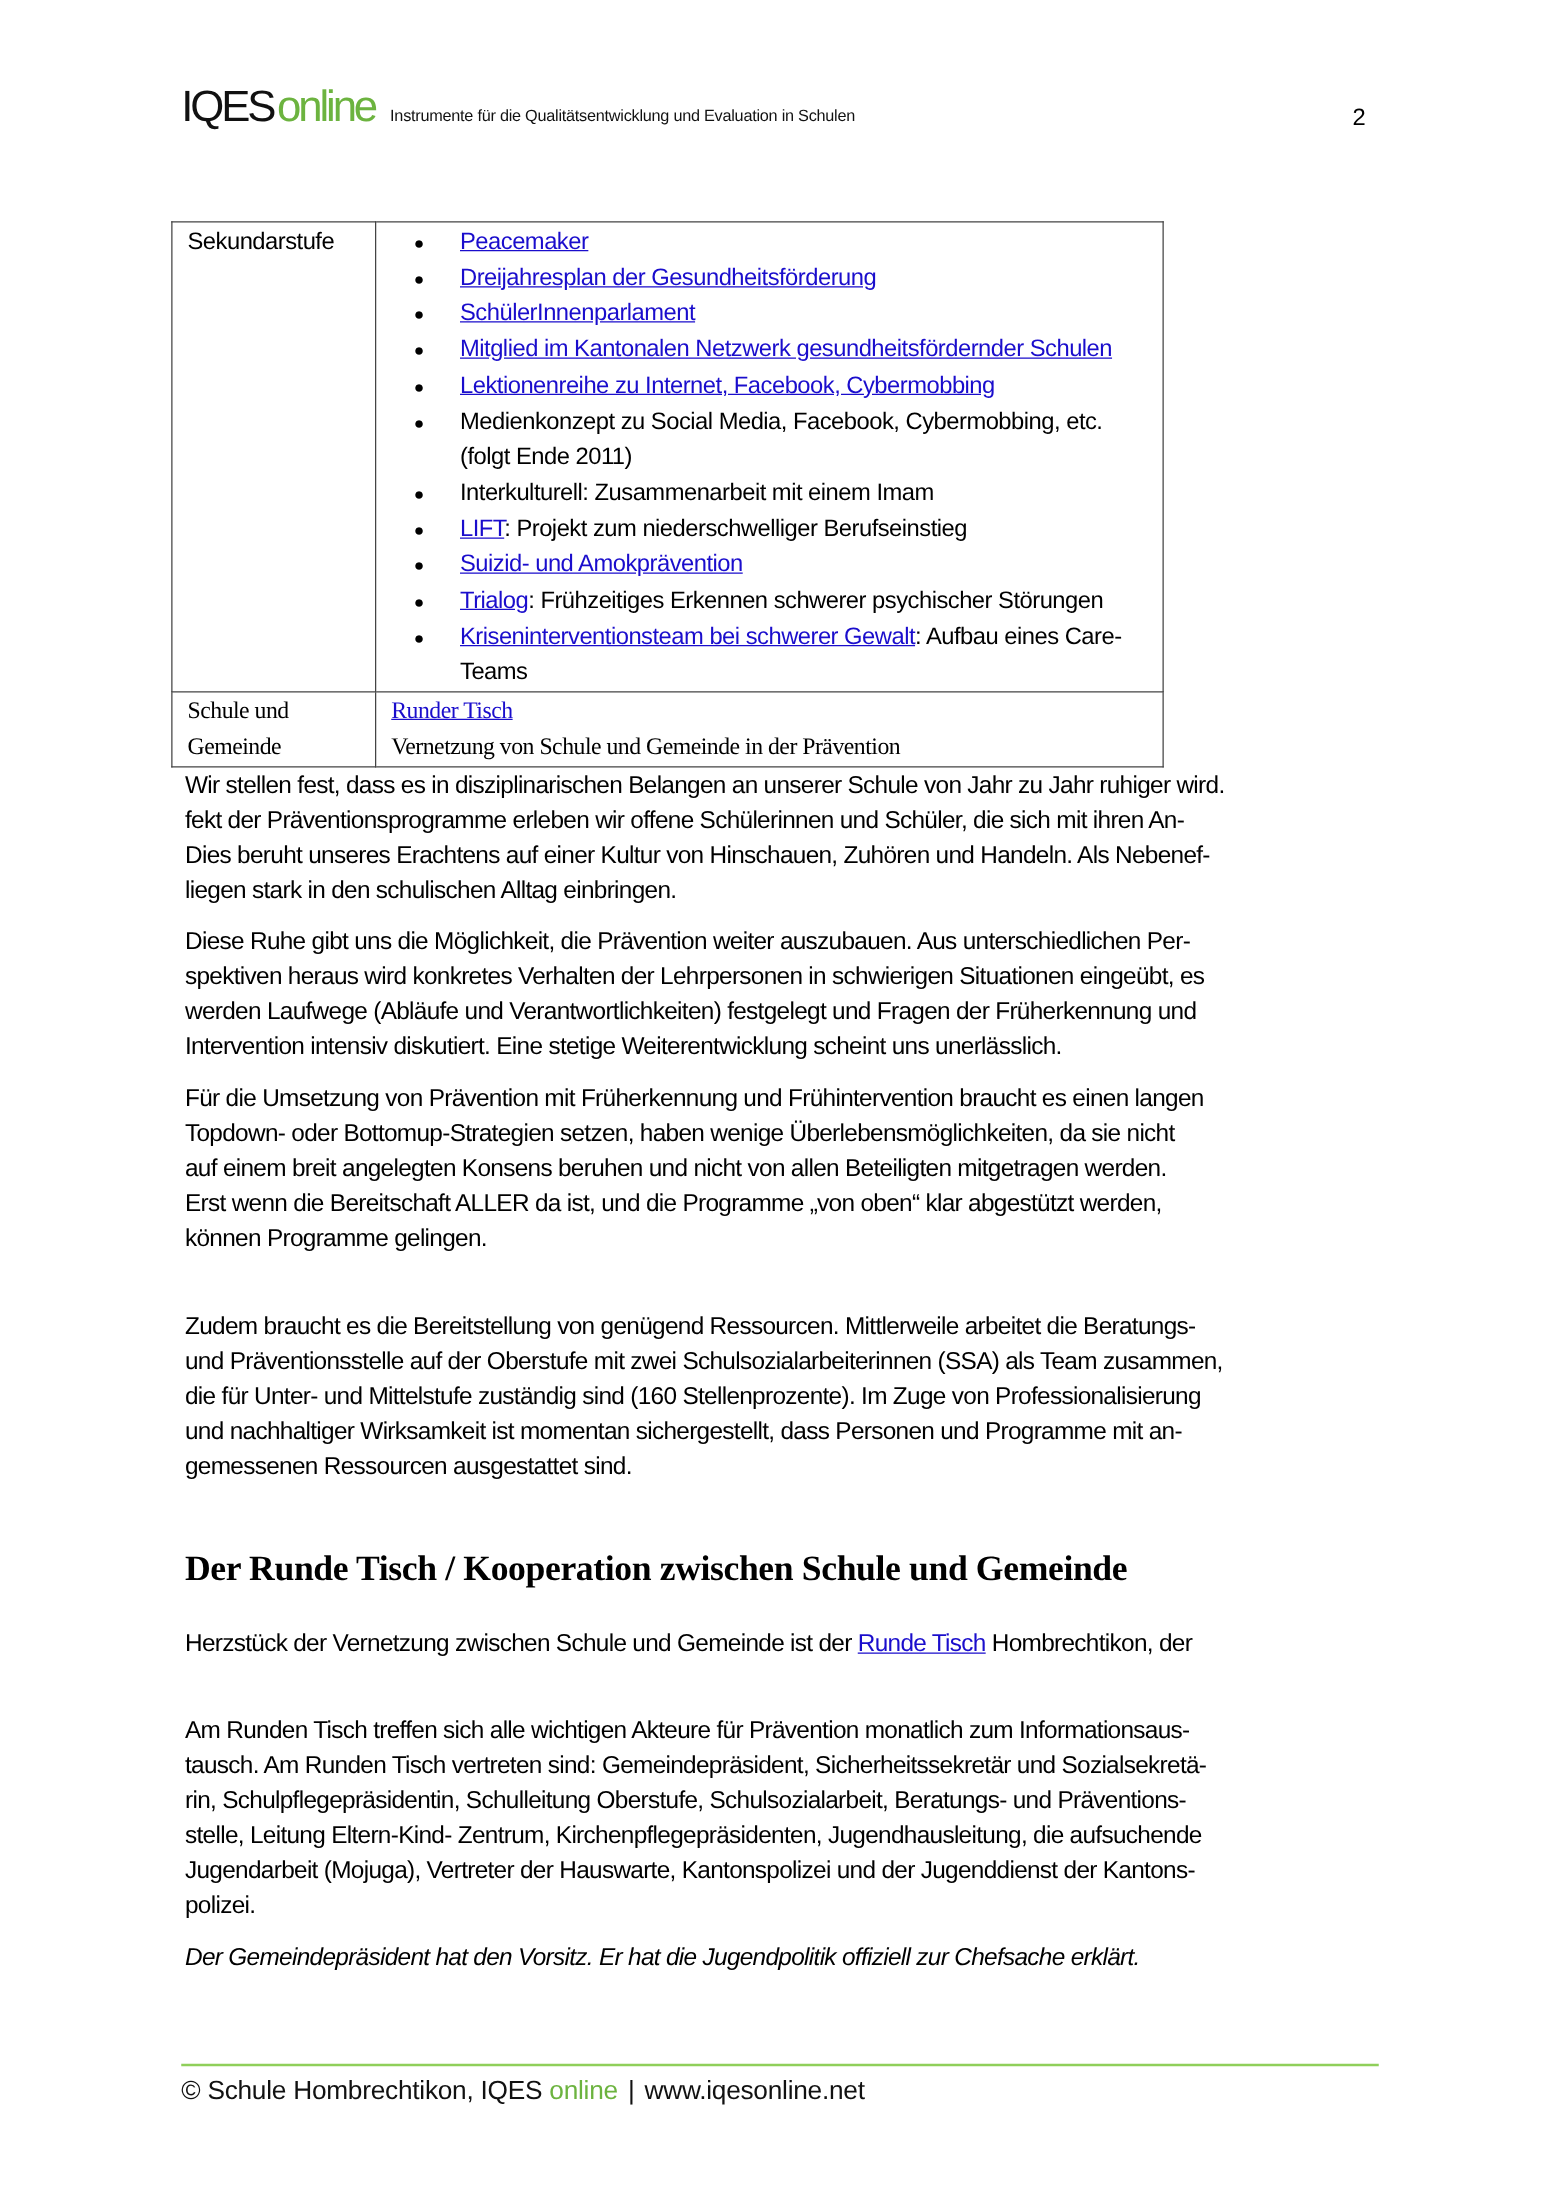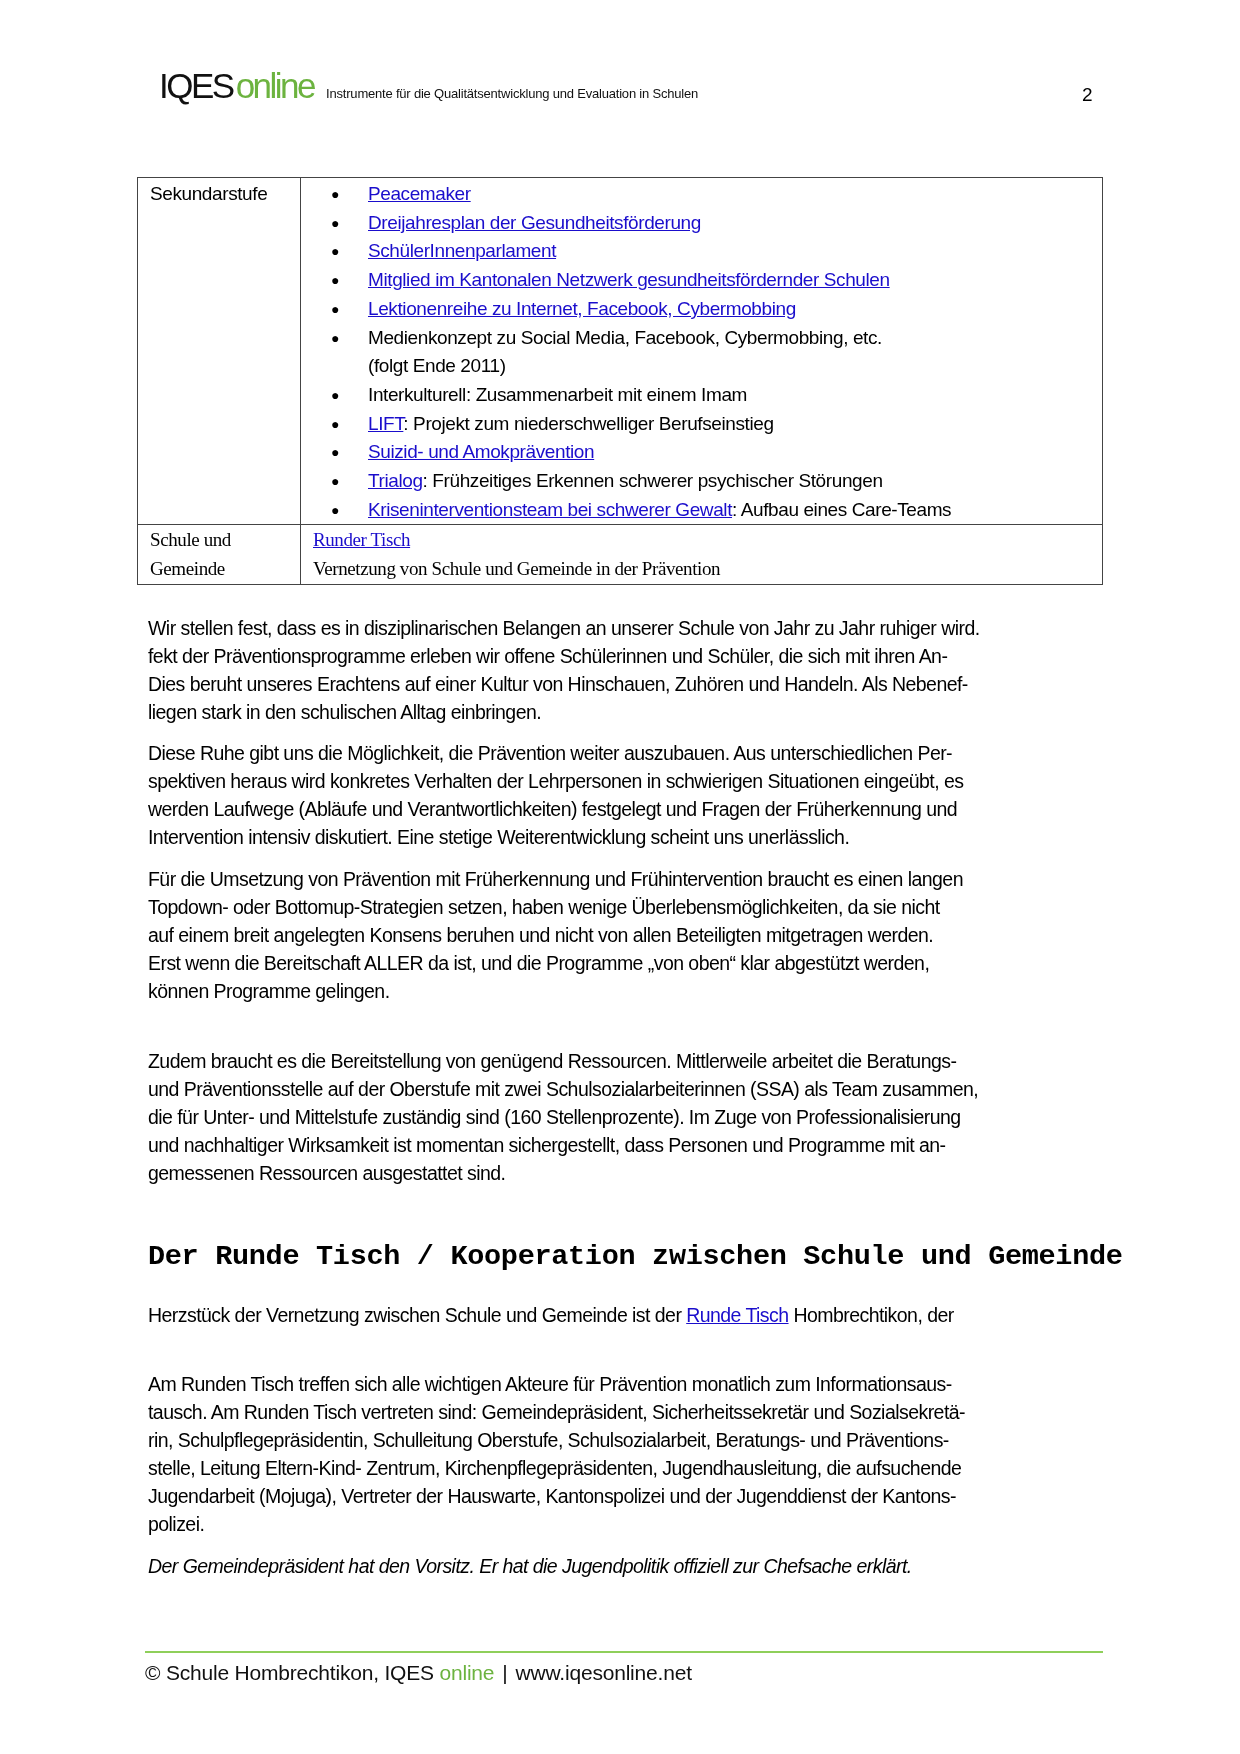--- a/index.html
+++ b/index.html
@@ -1,48 +1,48 @@
 <!DOCTYPE html>
 <html><head>
 <meta charset="utf-8">
 <style>
   html, body { margin: 0; padding: 0; background: #ffffff; }
   body { width: 1240px; height: 1754px; position: relative; overflow: hidden;
          font-family: "Liberation Sans", sans-serif; color: #000; }
 
   
-  .hdr { position: absolute; left: 159px; top: 66px; height: 40px; display: flex; align-items: baseline; justify-content: center; }
+  .hdr { position: absolute; left: 145px; top: 66px; height: 40px; display: flex; align-items: baseline; justify-content: center; }
   .logo { font-family: "Liberation Sans", sans-serif; font-size: 35px; letter-spacing: -2.5px; line-height: 40px; }
   .logo .iqes { color: #111; }
   .logo .online { color: #6cb33f; margin-left: 3px; }
   .tagline { font-size: 13px; margin-left: 12px; color: #111; letter-spacing: -0.2px; }
   .pagenum { position: absolute; left: 1082px; top: 84px; font-size: 19px; }
 
   
-  .tbl { position: absolute; left: 137px; top: 177px; width: 966px; border-collapse: collapse;
+  .tbl { position: absolute; left: 137px; top: 177px; width: 794px; border-collapse: collapse;
          font-family: "Liberation Sans", sans-serif; font-size: 19px; }
   .tbl td { border: 1.5px solid #444; vertical-align: top; padding: 0; }
   .c1 { width: 150px; padding-left: 12px !important; line-height: 28.7px; }
   .c2 { padding-left: 12px !important; }
   .c1 .cell-text { display: block; padding-top: 2px; letter-spacing: -0.4px; }
   ul.items { list-style: none; margin: 0; padding: 2px 0 0 0; }
   ul.items li { position: relative; padding-left: 55px; line-height: 28.7px; letter-spacing: -0.4px; }
   ul.items li .bullet { position: absolute; left: 18px; top: 0; font-size: 14px; }
   a.lnk { color: #1a0dcc; text-decoration: underline; }
   .c2 .plain-line { display: block; line-height: 28.7px; letter-spacing: -0.4px; }
   .row2 td { padding-top: 1px; font-family: Liberation Serif, serif; }
 
   
   .para { position: absolute; left: 148px; width: 960px; font-size: 19.5px; line-height: 28px;
           font-family: "Liberation Sans", sans-serif; letter-spacing: -0.55px; margin: 0; }
   .para .ln { display: block; white-space: nowrap; }
   .italic { font-style: italic; }
 
   .h2 { position: absolute; left: 148px; top: 1240px; font-size: 28.5px; font-weight: bold;
-        font-family: Liberation Mono, monospace; letter-spacing: -0.3px; margin: 0; }
+        font-family: Liberation Serif, serif; letter-spacing: -0.3px; margin: 0; }
 
   
   .frule { position: absolute; left: 145px; top: 1651px; width: 958px; height: 2px; background: #8fcf5a; }
   .ftxt { position: absolute; left: 145px; top: 1661px; font-size: 21px; color: #111; letter-spacing: -0.2px; }
   .ftxt .green { color: #6cb33f; }
   .ftxt .sep { margin: 0 8px; }
 </style>
 </head>
 <body>
 

